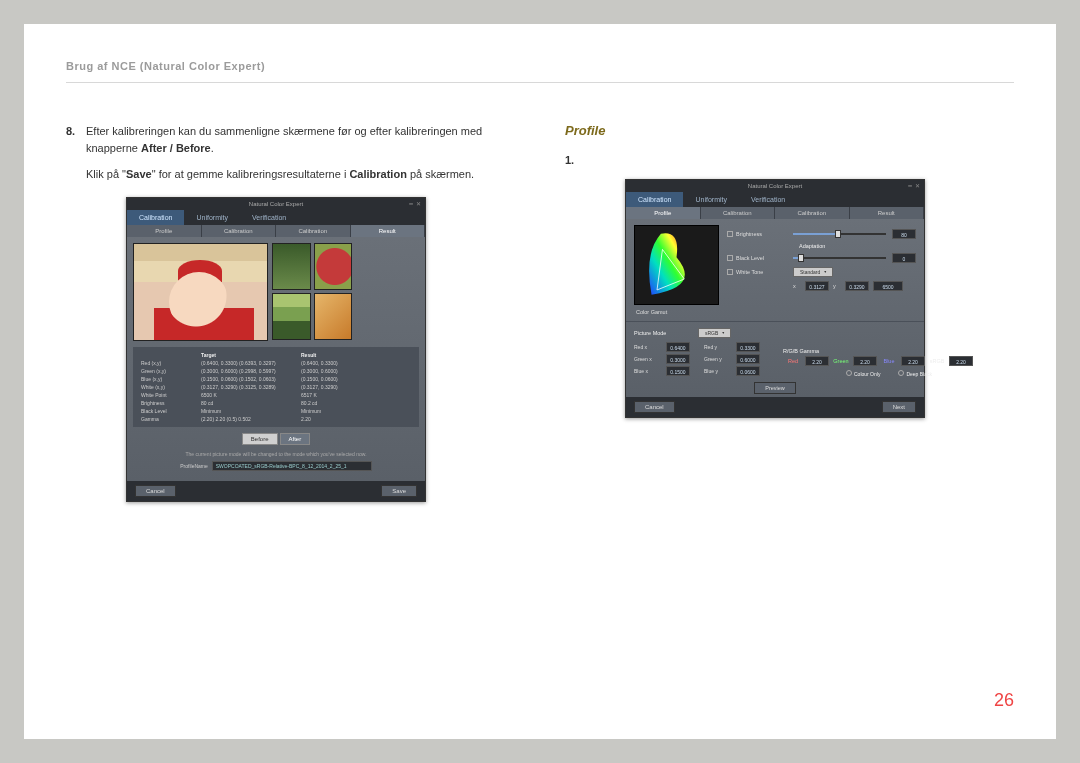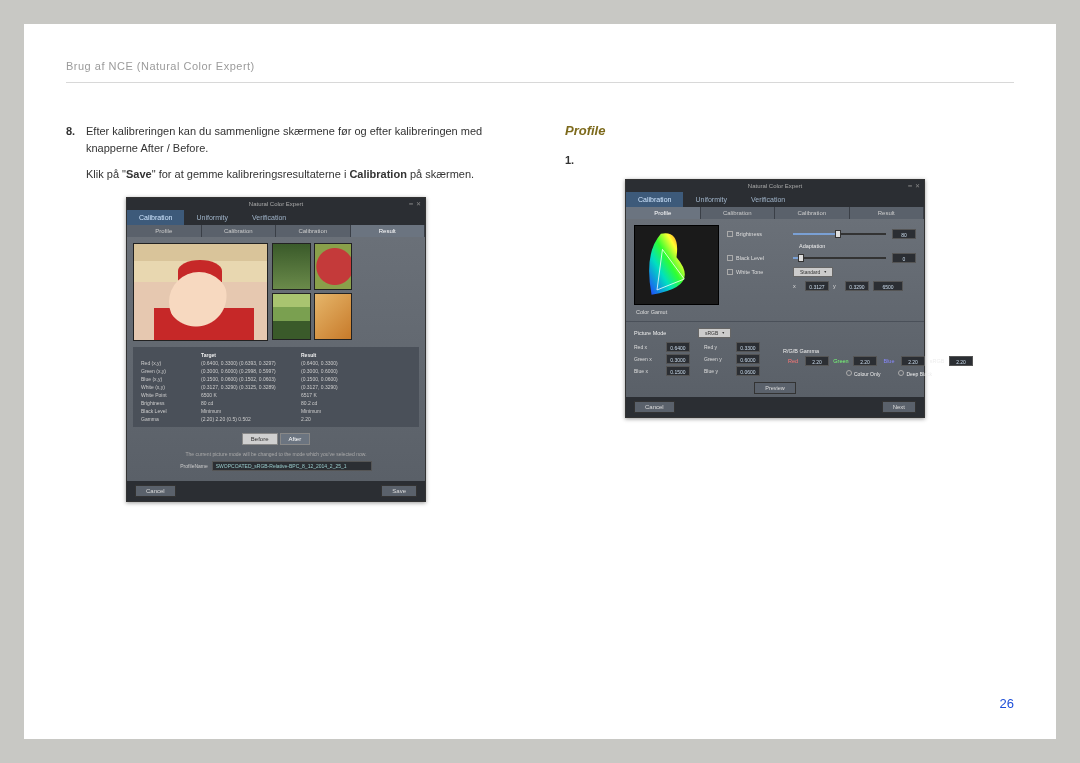--- a/index.html
+++ b/index.html
@@ -16,57 +16,58 @@
     left: 24px; top: 24px;
     width: 1032px; height: 715px;
     padding: 36px 42px 30px 42px;
   }
   .breadcrumb {
     color: #9b9b9b;
     font-size: 11px;
     letter-spacing: 0.5px;
     padding-bottom: 10px;
     border-bottom: 1px solid #d8d8d8;
+    font-weight: bold;
   }
   .cols {
     display: flex;
     gap: 50px;
     margin-top: 40px;
   }
   .col { flex: 1; }
   .step {
     display: flex;
     gap: 6px;
     font-size: 11px;
     color: #333;
     line-height: 1.5;
     margin-bottom: 10px;
   }
   .step .num { font-weight: bold; min-width: 14px; }
-  .step b { font-weight: normal; }
+  .step b { font-weight: bold; }
   .note {
     font-size: 11px;
     color: #333;
     margin-left: 20px;
     margin-bottom: 14px;
     line-height: 1.5;
   }
   .section-title {
     color: #7d6a1c;
     font-size: 13px;
     font-weight: bold;
     font-style: italic;
     margin-bottom: 14px;
   }
   .page-num {
     position: absolute;
     right: 42px;
     bottom: 28px;
-    font-size: 13px;
-    color: #1d4ed8;
+    font-size: 18px;
+    color: #ef4444;
   }
 
   
   .shot {
     width: 300px;
     border: 1px solid #333;
     background: #3a3f47;
     margin-left: 60px;
     font-size: 6px;
     color: #ccc;

